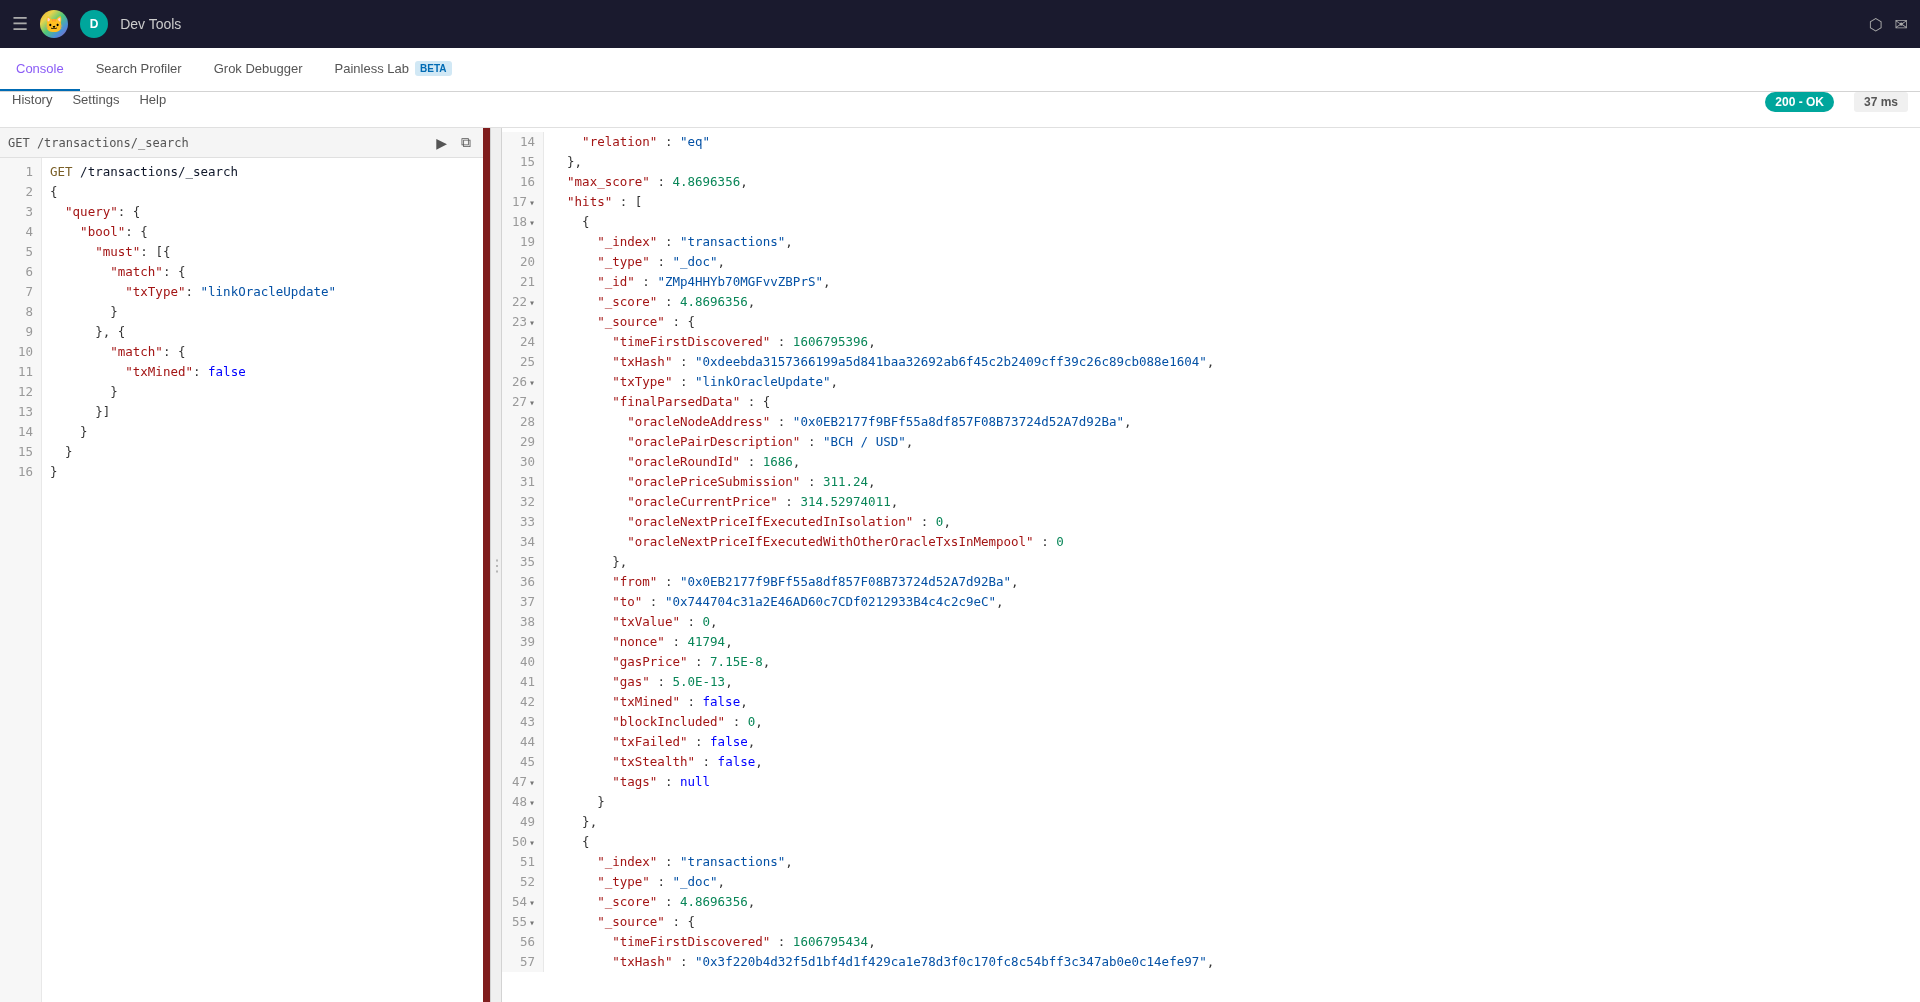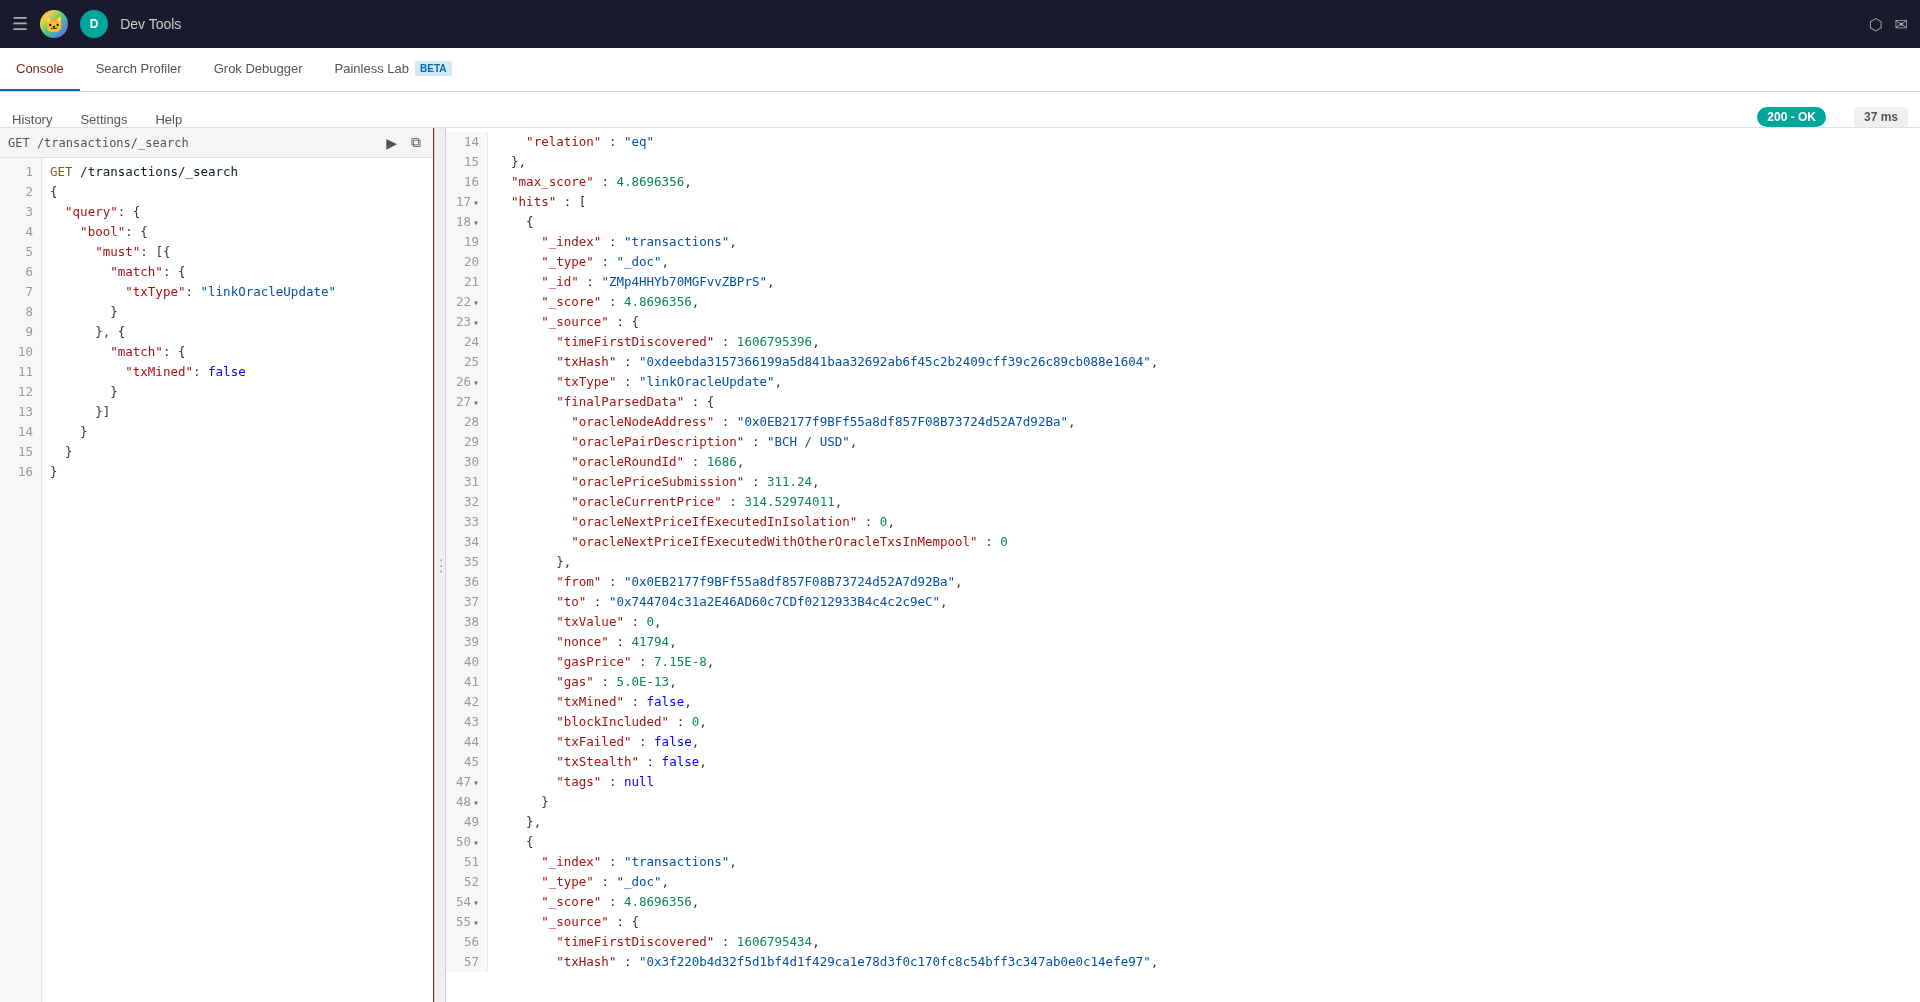--- a/index.html
+++ b/index.html
@@ -10,34 +10,34 @@
     .menu-icon { color: #aaa; cursor: pointer; font-size: 18px; }
     .logo { width: 28px; height: 28px; background: linear-gradient(135deg, #f5a623, #e8d44d, #50c878, #4a90d9, #9b59b6); border-radius: 50%; display: flex; align-items: center; justify-content: center; flex-shrink: 0; }
     .user-avatar { width: 28px; height: 28px; background: #00a69c; border-radius: 50%; display: flex; align-items: center; justify-content: center; color: white; font-weight: bold; font-size: 12px; }
     .app-title { color: #ccc; font-size: 14px; }
     .top-bar-right { margin-left: auto; display: flex; gap: 12px; }
     .top-bar-icon { color: #aaa; font-size: 16px; cursor: pointer; }
 
     
     .tabs-bar { display: flex; align-items: center; border-bottom: 1px solid #d3d3d3; background: #fff; padding: 0 0 0 0; height: 44px; }
     .tab { padding: 0 16px; height: 100%; display: flex; align-items: center; cursor: pointer; font-size: 13px; color: #555; border-bottom: 2px solid transparent; position: relative; }
-    .tab.active { color: #7f1d1d; border-bottom: 2px solid #006bb4; }
+    .tab.active { color: #8b5cf6; border-bottom: 2px solid #006bb4; }
     .beta-badge { background: #d1e8f5; color: #006bb4; font-size: 10px; font-weight: bold; padding: 2px 5px; border-radius: 3px; margin-left: 6px; }
 
     
-    .toolbar { display: flex; align-items: flex-end; height: 36px; border-bottom: 1px solid #e0e0e0; padding: 0 12px; gap: 28px; background: #fff; }
+    .toolbar { display: flex; align-items: flex-start; height: 36px; border-bottom: 1px solid #e0e0e0; padding: 0 12px; gap: 20px; background: #fff; }
     .toolbar-item { font-size: 13px; color: #555; cursor: pointer; }
     .status-badge { margin-left: auto; background: #00a69c; color: #fff; font-size: 12px; font-weight: 600; padding: 3px 10px; border-radius: 10px; }
     .time-badge { background: #f0f0f0; color: #555; font-size: 12px; font-weight: 600; padding: 3px 10px; border-radius: 3px; }
 
     
     .main-content { display: flex; height: calc(1002px - 48px - 44px - 36px); }
 
     
-    .editor-panel { width: 434px; flex-shrink: 0; border-right: 1px solid #7f1d1d; background: #fff; position: relative; overflow: hidden; }
+    .editor-panel { width: 490px; flex-shrink: 0; border-right: 7px solid #7f1d1d; background: #fff; position: relative; overflow: hidden; }
     .editor-header { display: flex; align-items: center; justify-content: space-between; padding: 4px 8px; background: #f5f5f5; border-bottom: 1px solid #e0e0e0; min-height: 28px; }
     .editor-actions { display: flex; gap: 6px; }
     .action-btn { background: none; border: none; cursor: pointer; font-size: 14px; color: #555; padding: 2px 4px; }
 
     
     .code-area { display: flex; height: calc(100% - 28px); overflow-y: auto; }
     .line-numbers { padding: 4px 8px 4px 8px; background: #f7f7f7; border-right: 1px solid #e8e8e8; color: #999; font-family: 'Consolas', 'Monaco', monospace; font-size: 12.5px; line-height: 1.6; text-align: right; min-width: 42px; user-select: none; }
     .code-content { padding: 4px 8px; font-family: 'Consolas', 'Monaco', monospace; font-size: 12.5px; line-height: 1.6; color: #333; white-space: pre; flex: 1; }
 
     

